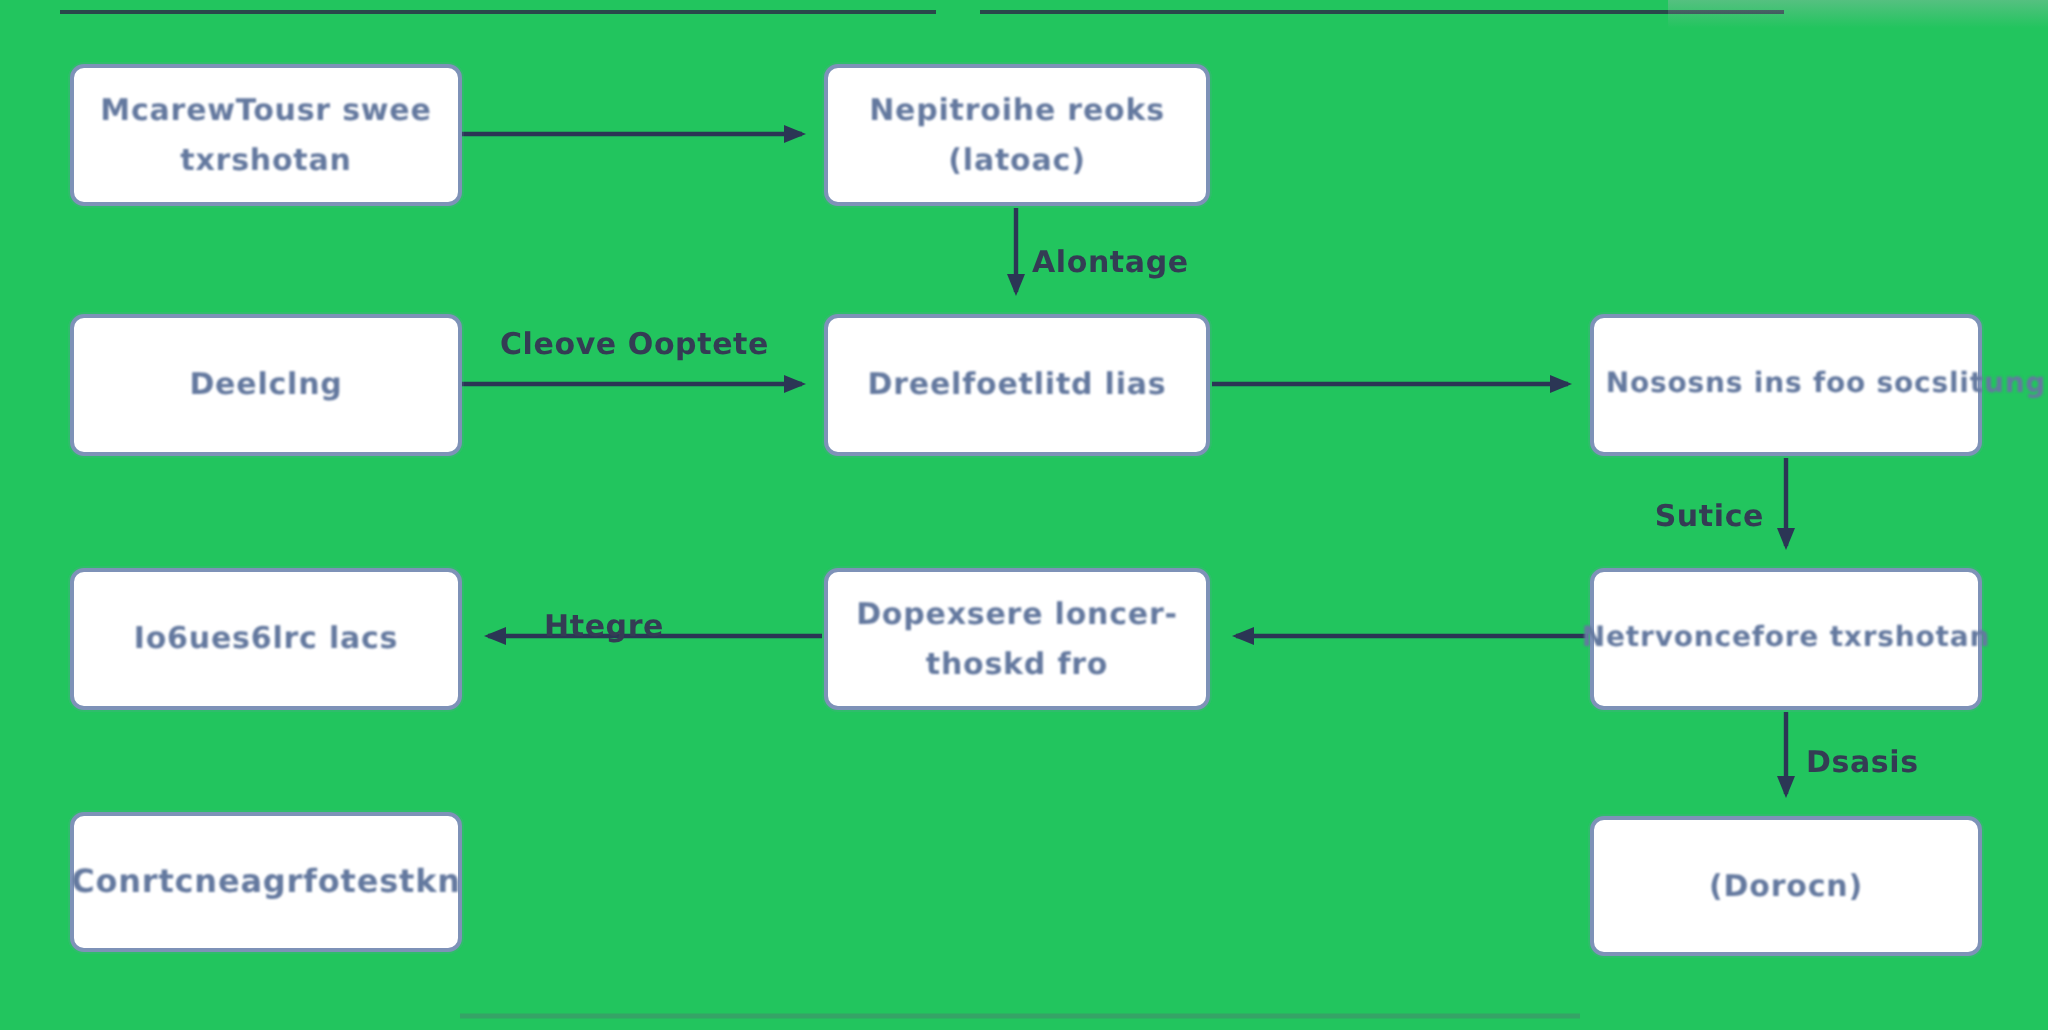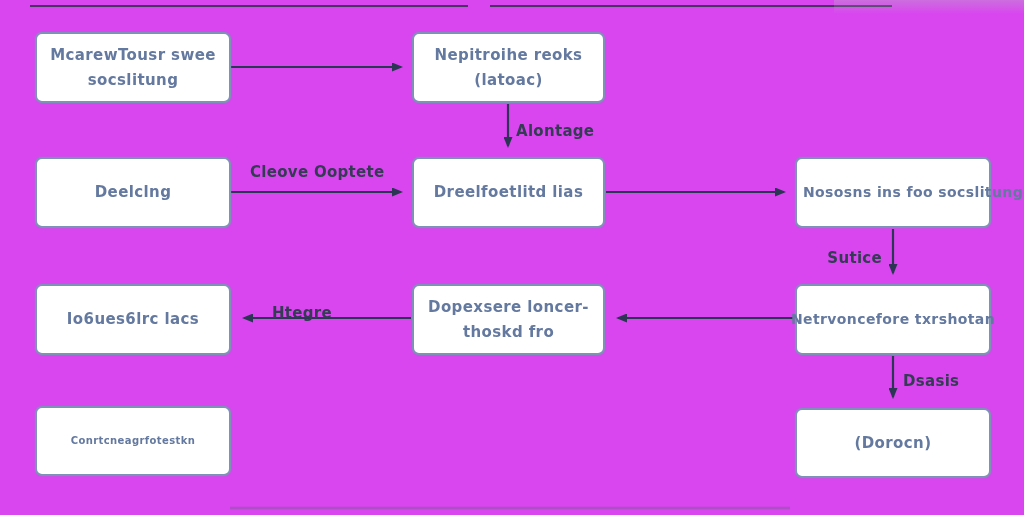--- a/index.html
+++ b/index.html
@@ -1,17 +1,17 @@
 <!DOCTYPE html>
 <html><head>
 <meta charset="utf-8">
 <style>
   html,body{margin:0;padding:0;background:#ffffff;}
   .canvas{
-    position:relative;width:1024px;height:515px;background:#d946ef;overflow:hidden;
+    position:relative;width:1024px;height:515px;background:#22c55e;overflow:hidden;
     font-family:"DejaVu Sans","Liberation Sans",sans-serif;
   }
   .edge-layer{position:absolute;left:0;top:0;width:1024px;height:515px;}
   .node{
     position:absolute;box-sizing:border-box;
     border:2px solid #7e92b8;border-radius:7px;background:#ffffff;
     display:flex;flex-direction:column;align-items:center;justify-content:center;
     gap:6px;padding:4px 8px;
     box-shadow:0 0 0 1px rgba(126,146,184,0.15);
   }
@@ -58,21 +58,21 @@
 
     <line x1="411" y1="318" x2="244" y2="318" stroke="#2b3655" stroke-width="2.2" marker-end="url(#ah)"></line>
 
     <line x1="893" y1="356" x2="893" y2="397" stroke="#2b3655" stroke-width="2.2" marker-end="url(#ah)"></line>
   </svg>
 
   <div class="artifact-topright"></div>
 
   <div class="node" style="left:35px;top:32px;width:196px;height:71px;">
     <span class="node-line">McarewTousr swee</span>
-    <span class="node-line">socslitung</span>
+    <span class="node-line">txrshotan</span>
   </div>
 
   <div class="node" style="left:412px;top:32px;width:193px;height:71px;">
     <span class="node-line">Nepitroihe reoks</span>
     <span class="node-line">(latoac)</span>
   </div>
 
   <div class="node" style="left:35px;top:157px;width:196px;height:71px;">
     <span class="node-line">Deelclng</span>
   </div>
@@ -92,21 +92,21 @@
   <div class="node" style="left:412px;top:284px;width:193px;height:71px;">
     <span class="node-line">Dopexsere loncer-</span>
     <span class="node-line">thoskd fro</span>
   </div>
 
   <div class="node" style="left:35px;top:284px;width:196px;height:71px;">
     <span class="node-line">Io6ues6lrc lacs</span>
   </div>
 
   <div class="node" style="left:35px;top:406px;width:196px;height:70px;">
-    <span class="node-line" style="font-size:10px;">Conrtcneagrfotestkn</span>
+    <span class="node-line" style="font-size:16px;">Conrtcneagrfotestkn</span>
   </div>
 
   <div class="node" style="left:795px;top:408px;width:196px;height:70px;">
     <span class="node-line">(Dorocn)</span>
   </div>
 
   <div class="edge-label" style="left:516px;top:122px;">Alontage</div>
 
   <div class="edge-label" style="left:250px;top:163px;width:132px;text-align:center;">Cleove Ooptete</div>
 

